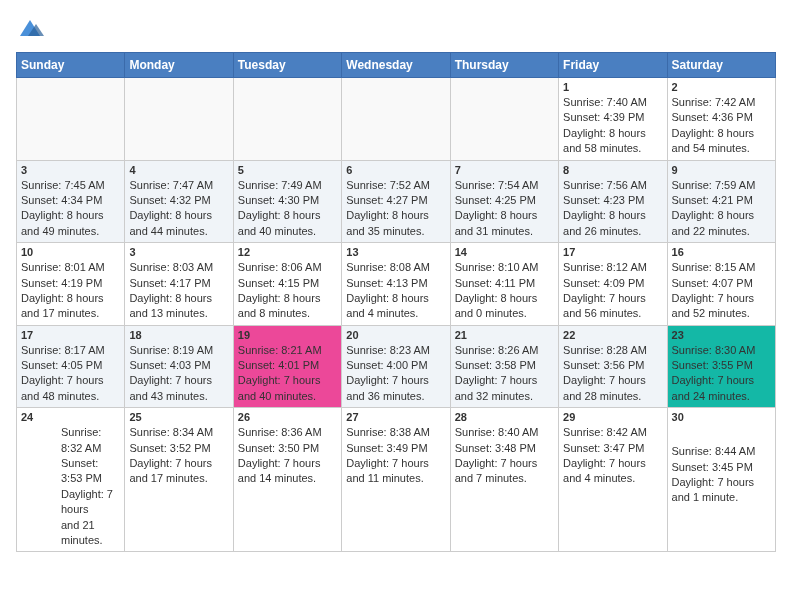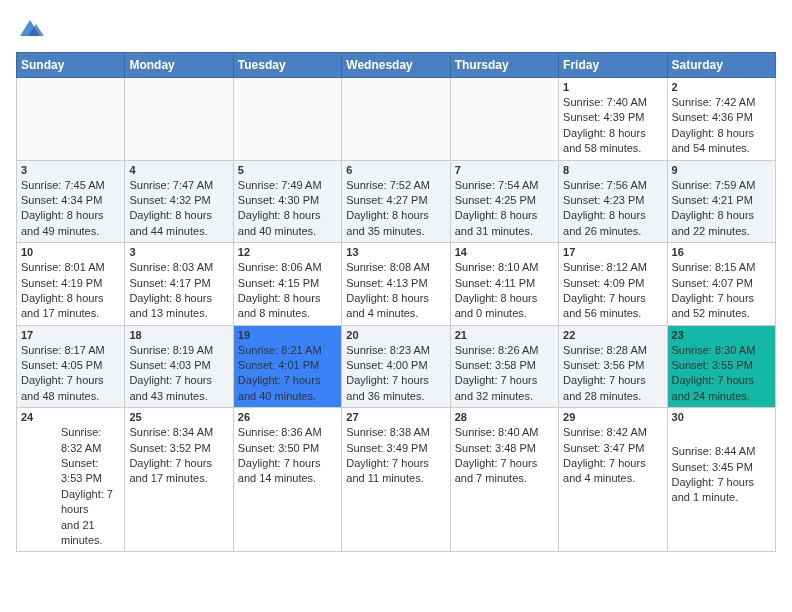--- a/index.html
+++ b/index.html
@@ -262,21 +262,21 @@
 Daylight: 7 hours
 and 48 minutes.</div>
           </td>
           <td style="background: rgb(240, 244, 248);">
             <span class="day-num">18</span>
             <div class="day-info" style="white-space: pre-line;">Sunrise: 8:19 AM
 Sunset: 4:03 PM
 Daylight: 7 hours
 and 43 minutes.</div>
           </td>
-          <td style="background: #3b82f6;">
+          <td style="background: #ec4899;">
             <span class="day-num">19</span>
             <div class="day-info" style="white-space: pre-line;">Sunrise: 8:21 AM
 Sunset: 4:01 PM
 Daylight: 7 hours
 and 40 minutes.</div>
           </td>
           <td style="background: rgb(240, 244, 248);">
             <span class="day-num">20</span>
             <div class="day-info" style="white-space: pre-line;">Sunrise: 8:23 AM
 Sunset: 4:00 PM

